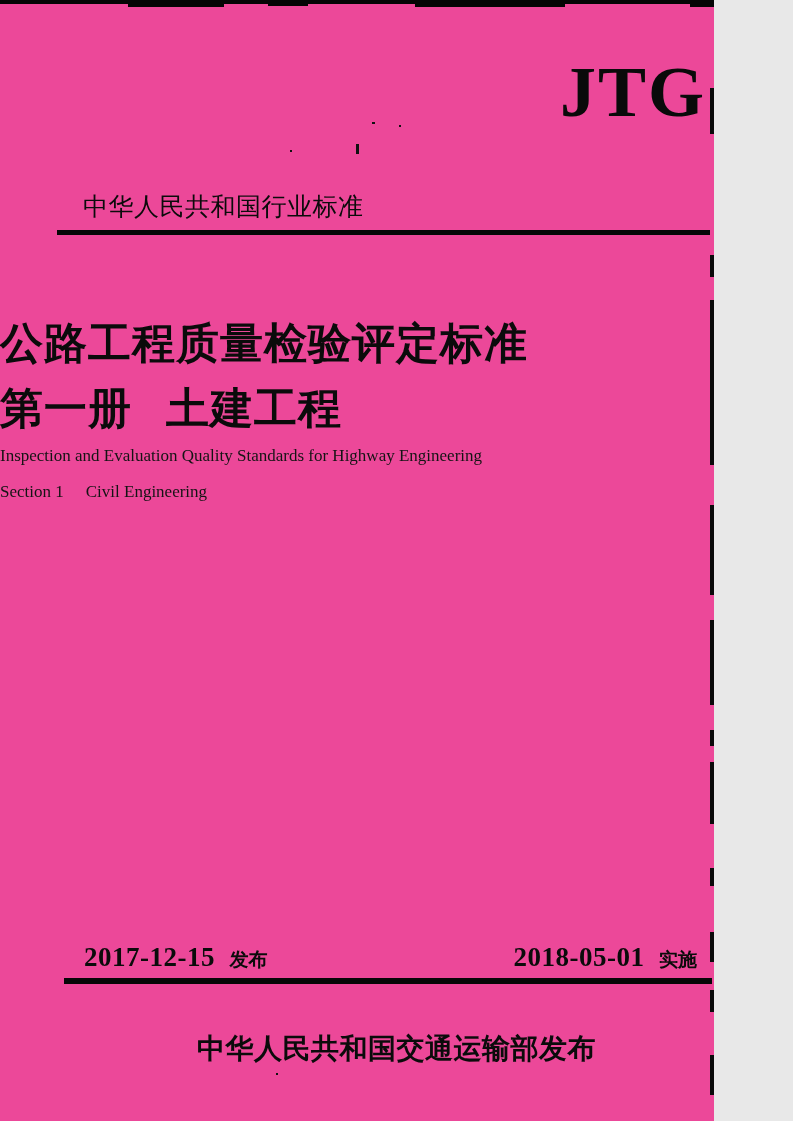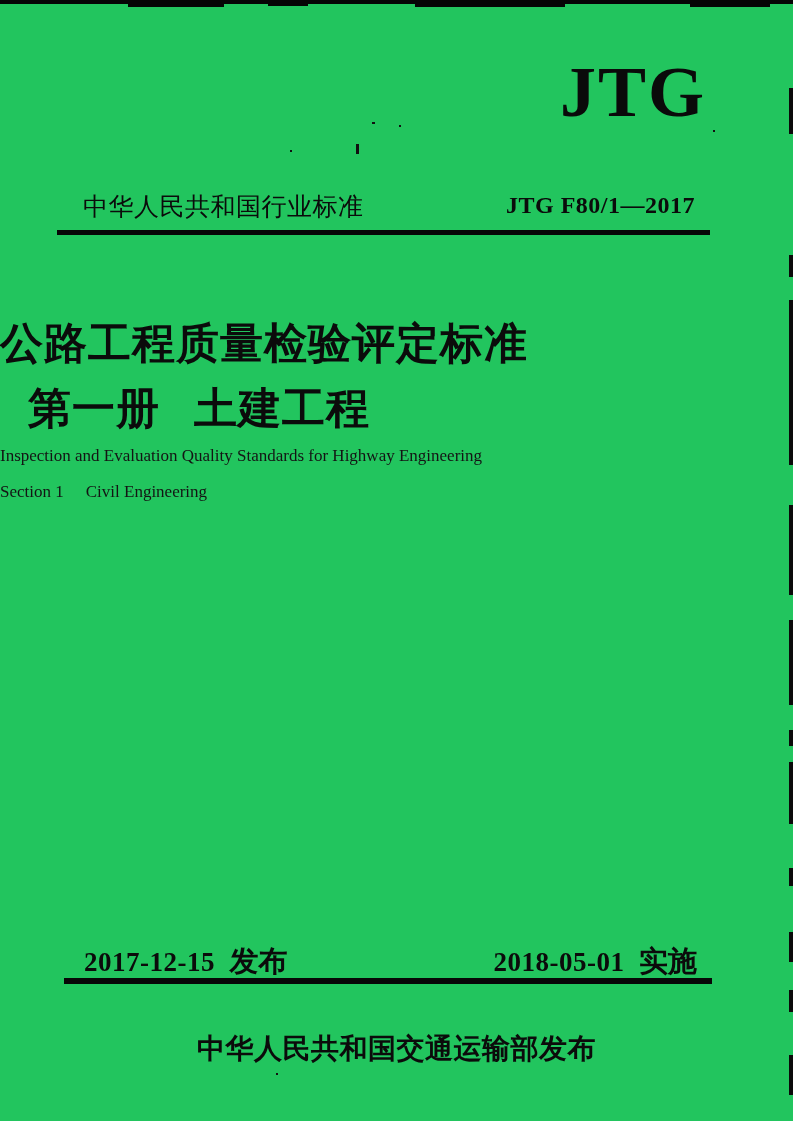--- a/index.html
+++ b/index.html
@@ -2,23 +2,23 @@
 <html><head>
 <meta charset="utf-8">
 <style>
   html, body {
     margin: 0;
     padding: 0;
     background: #e8e8e8;
   }
   .page {
     position: relative;
-    width: 793px;
+    width: 714px;
     height: 1121px;
-    background: #22c55e;
+    background: #ec4899;
     overflow: hidden;
     font-family: "Liberation Sans", sans-serif;
     color: #0b0b0b;
   }
   
   .scan-top-band {
     position: absolute; left: 0; top: 0;
     width: 793px; height: 4px; background: #050505;
   }
   .notch { position: absolute; background: #050505; }
@@ -62,21 +62,21 @@
   
   .title-cn {
     position: absolute;
     left: 0; top: 322px;
     width: 793px;
     font-weight: bold;
     font-size: 43px;
     line-height: 1.0;
     letter-spacing: 1px;
   }
-  .title-cn .line2 { margin-top: 22px; margin-left: 28px; }
+  .title-cn .line2 { margin-top: 22px; }
   .title-cn .gap { display: inline-block; width: 34px; }
   
   .subtitle-en {
     position: absolute;
     left: 0; top: 447px;
     width: 793px;
     text-align: left;
     font-family: "Liberation Serif", serif;
     font-size: 17px;
     line-height: 1.0;
@@ -88,21 +88,21 @@
   .date-row { position: absolute; left: 0; top: 942px; width: 793px; height: 30px; }
   .date-left  { position: absolute; left: 84px; top: 0; }
   .date-right { position: absolute; right: 96px; top: 0; }
   .date-num {
     font-family: Liberation Serif, serif;
     font-size: 27px;
     font-weight: bold;
     letter-spacing: 0.5px;
   }
   .date-label {
-    font-size: 29px;
+    font-size: 19px;
     font-weight: bold;
     margin-left: 10px;
   }
   .rule-bottom {
     position: absolute;
     left: 64px; top: 978px;
     width: 648px; height: 6px;
     background: #070707;
   }
   
@@ -143,21 +143,20 @@
   <div class="speck" style="left:356px; top:144px; width:3px; height:10px;"></div>
   <div class="speck" style="left:372px; top:122px; width:3px; height:2px;"></div>
   <div class="speck" style="left:399px; top:125px; width:2px; height:2px;"></div>
   <div class="speck" style="left:713px; top:130px; width:2px; height:2px;"></div>
   <div class="speck" style="left:290px; top:150px; width:2px; height:2px;"></div>
   <div class="speck" style="left:276px; top:1073px; width:2px; height:2px;"></div>
 
   <div class="logo">JTG</div>
 
   <div class="std-class">中华人民共和国行业标准</div>
-  <div class="std-number">JTG F80/1—2017</div>
   <div class="rule-header"></div>
 
   <div class="title-cn">
     <div class="line1">公路工程质量检验评定标准</div>
     <div class="line2"><span>第一册</span><span class="gap"></span><span>土建工程</span></div>
   </div>
 
   <div class="subtitle-en">
     <div class="line1">Inspection and Evaluation Quality Standards for Highway Engineering</div>
     <div class="line2"><span>Section 1</span><span class="gap"></span><span>Civil Engineering</span></div>

